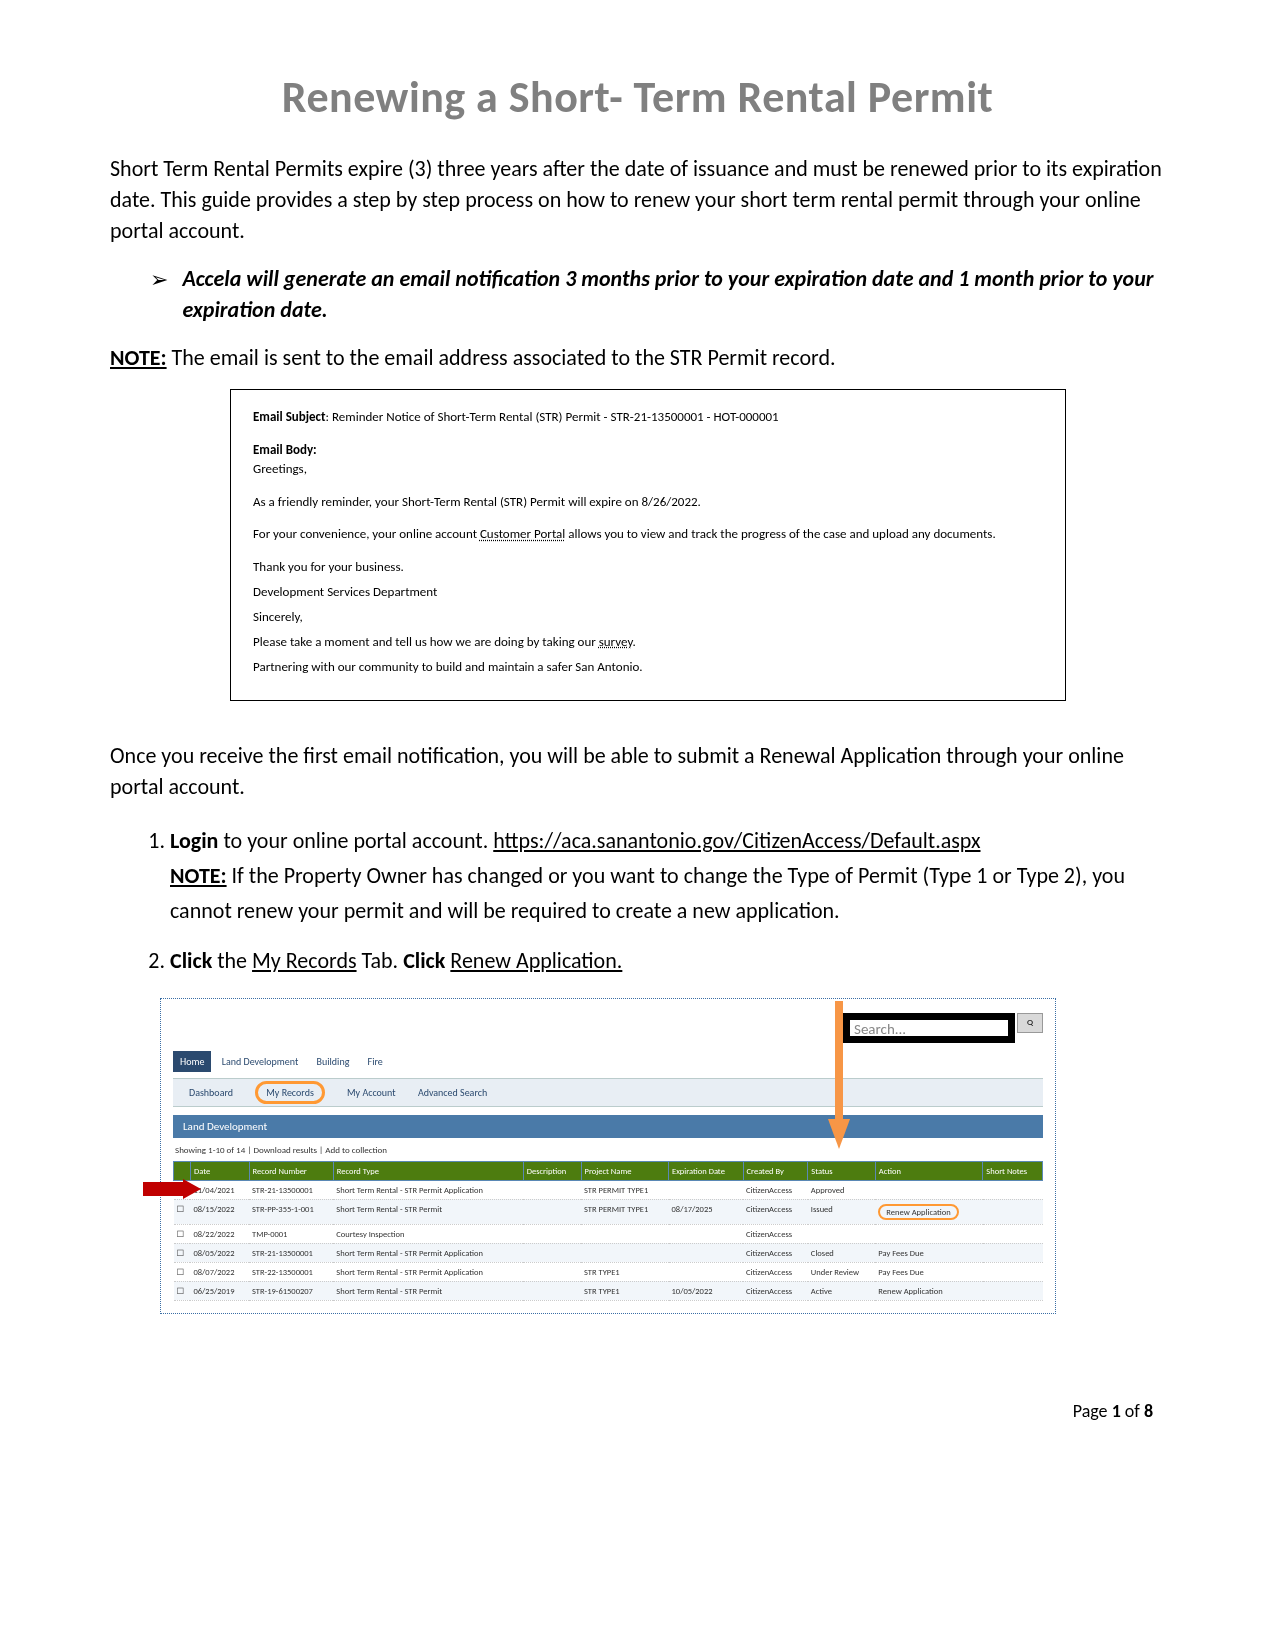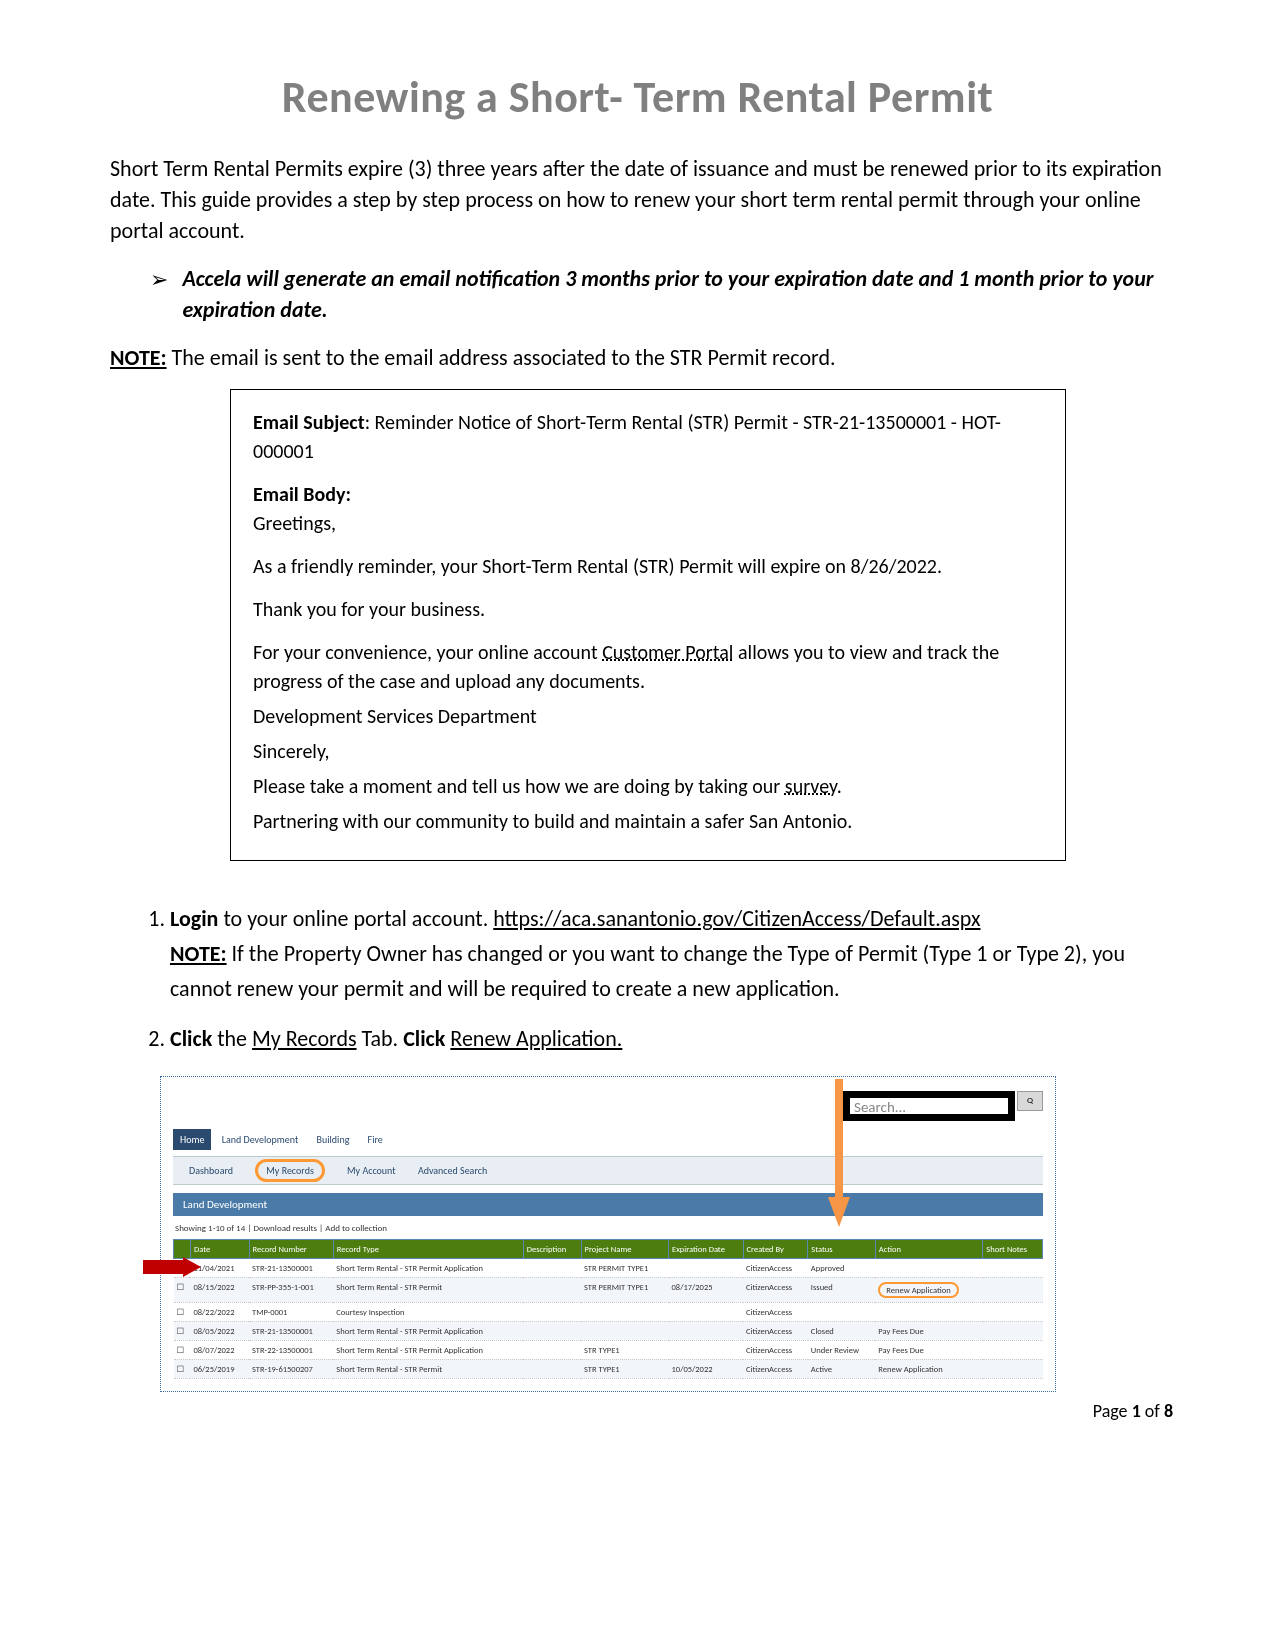--- a/index.html
+++ b/index.html
@@ -52,21 +52,21 @@
   }
   .note-line .note-label {
     font-weight: bold;
     text-decoration: underline;
   }
   .email-box {
     border: 1px solid #000;
     margin: 10px 0 40px 120px;
     padding: 18px 22px;
     width: 790px;
-    font-size: 20px;
+    font-size: 13px;
     line-height: 1.45;
   }
   .email-box p { margin: 0 0 6px 0; }
   .email-box .subj-label { font-weight: bold; }
   .email-box .body-label { font-weight: bold; margin-top: 14px; display:block;}
   .email-box .para { margin-top: 14px; }
   .email-box .linkish { text-decoration: underline dotted; }
   .after-email {
     font-size: 22px;
     line-height: 1.4;
@@ -144,21 +144,21 @@
     position:absolute; left:-18px; top:180px; width:58px; height:20px;
   }
   .big-red-arrow svg { display:block; }
   .orange-arrow {
     position:absolute; right:205px; top:2px; width:22px; height:148px;
   }
   .after-shot {
     font-size:22px; line-height:1.4; margin-top:24px;
   }
   .pagenum {
-    position:absolute; bottom:40px; right:102px; font-size:18px;
+    position:absolute; bottom:40px; right:122px; font-size:18px;
   }
 </style>
 </head>
 <body>
 
 <div class="page">
 
   <h1 class="title">Renewing a Short- Term Rental Permit</h1>
 
   <p class="intro">Short Term Rental Permits expire (3) three years after the date of issuance and must be renewed prior to its expiration date. This guide provides a step by step process on how to renew your short term rental permit through your online portal account.</p>
@@ -172,32 +172,33 @@
     <span class="note-label">NOTE:</span><span> The email is sent to the email address associated to the STR Permit record.</span>
   </p>
 
   <div class="email-box">
     <p>
       <span class="subj-label">Email Subject</span><span>: Reminder Notice of Short-Term Rental (STR) Permit - STR-21-13500001 - HOT-000001</span>
     </p>
     <span class="body-label">Email Body:</span>
     <p>Greetings,</p>
     <p class="para">As a friendly reminder, your Short-Term Rental (STR) Permit will expire on 8/26/2022.</p>
-    <p class="para">Thank you for your business.</p>
     <p class="para">
       <span>For your convenience, your online account </span><span class="linkish">Customer Portal</span><span> allows you to view and track the progress of the case and upload any documents.</span>
     </p>
+    <p class="para">Thank you for your business.</p>
     <p>Development Services Department</p>
     <p>Sincerely,</p>
     <p>
       <span>Please take a moment and tell us how we are doing by taking our </span><span class="linkish">survey</span><span>.</span>
     </p>
     <p>Partnering with our community to build and maintain a safer San Antonio.</p>
   </div>
 
+  <p class="after-email">Once you receive the first email notification, you will be able to submit a Renewal Application through your online portal account.</p>
 
   <ol class="steps">
     <li>
       <span class="b">Login</span><span> to your online portal account. </span><span class="u">https://aca.sanantonio.gov/CitizenAccess/Default.aspx</span><br>
       <span class="b u">NOTE:</span><span> If the Property Owner has changed or you want to change the Type of Permit (Type 1 or Type 2), you cannot renew your permit and will be required to create a new application.</span>
     </li>
     <li>
       <span class="b">Click</span><span> the </span><span class="u">My Records</span><span> Tab. </span><span class="b">Click</span><span>  </span><span class="u">Renew  Application.</span>
     </li>
   </ol>

